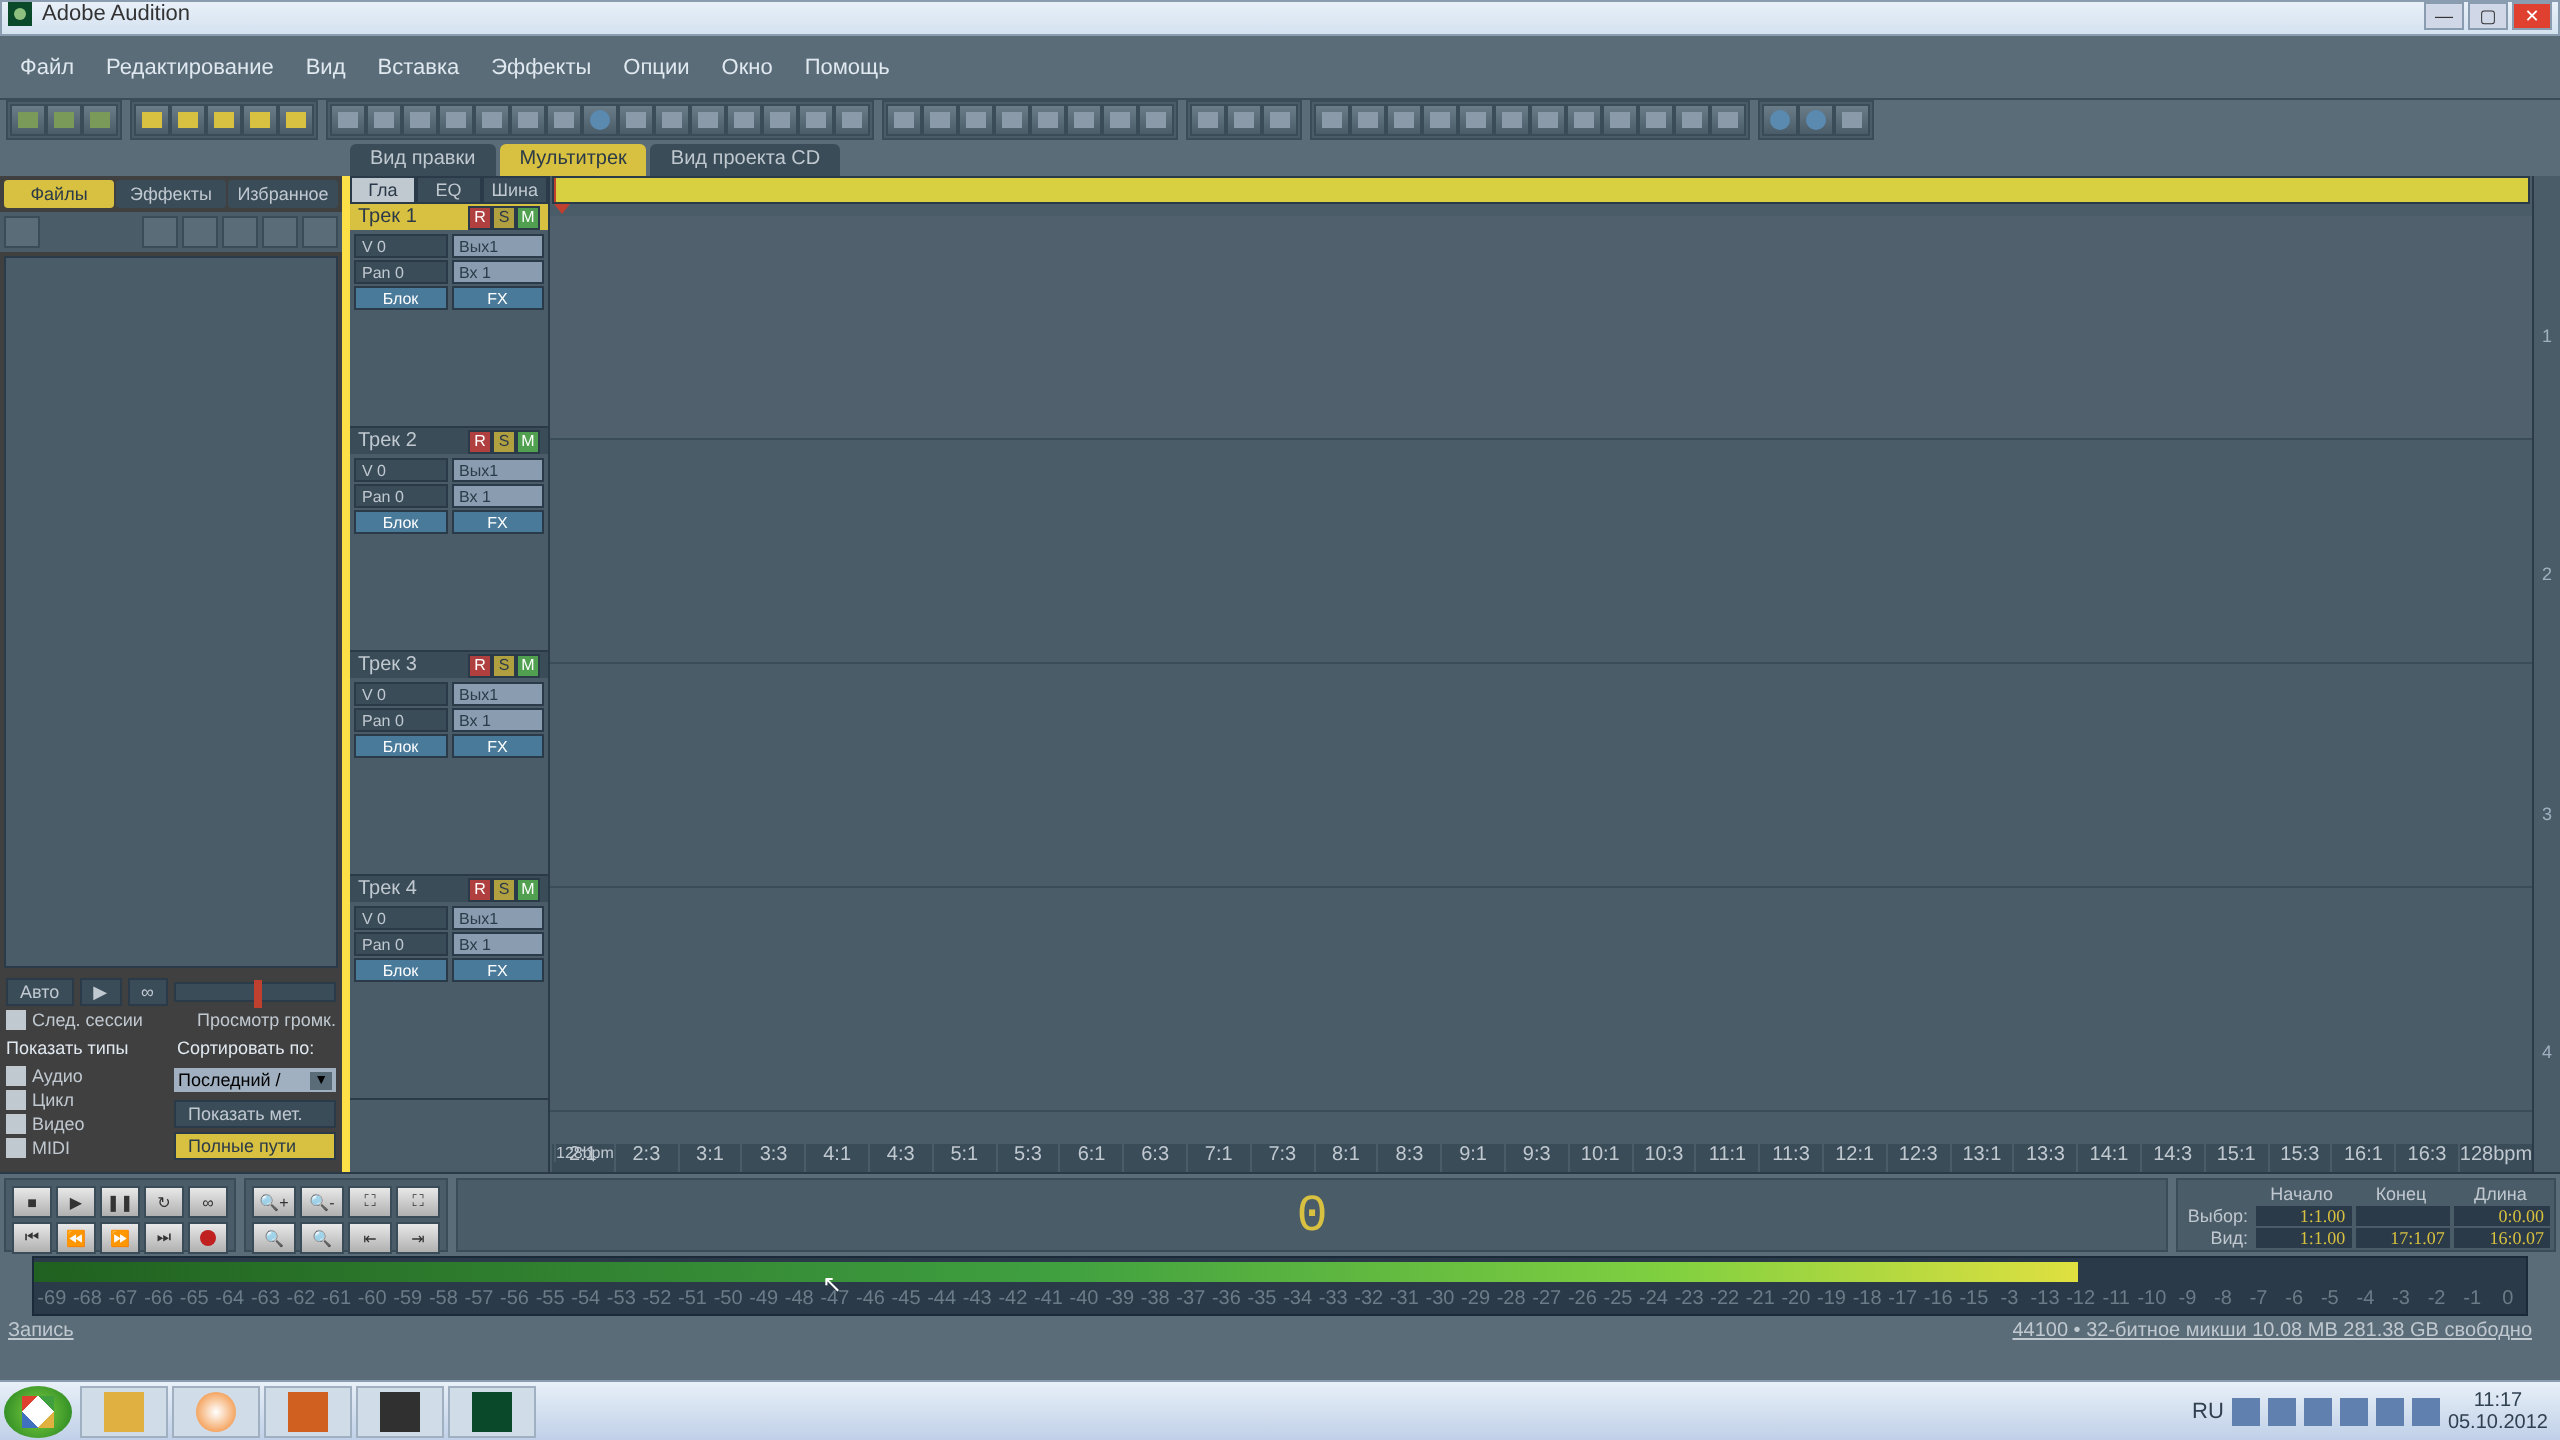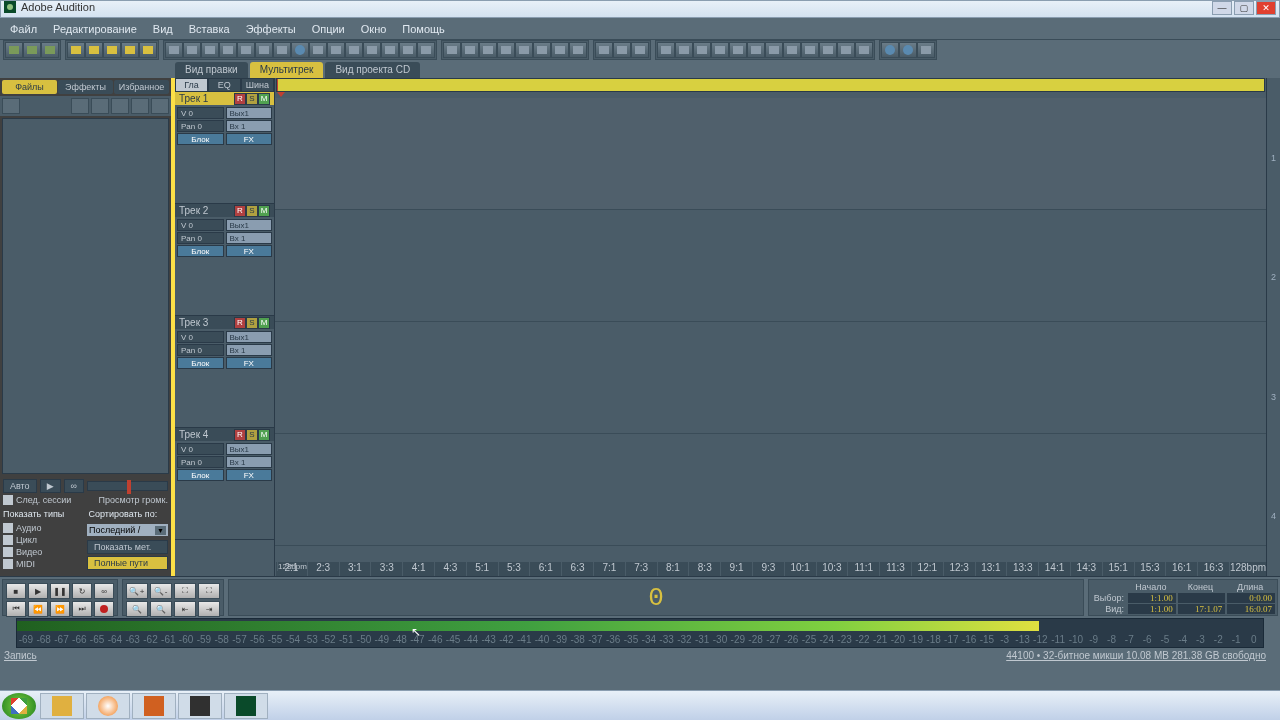--- a/index.html
+++ b/index.html
@@ -5,21 +5,21 @@
 * { margin: 0; padding: 0; box-sizing: border-box; font-family: Tahoma, Arial, sans-serif; font-size: 10px; user-select: none; }
 body { width: 1280px; height: 720px; background: #5a6c78; overflow: hidden; position: relative; }
 
 .title-bar { height: 18px; background: linear-gradient(to bottom, #e8f0f8 0%, #d4e2f0 100%); display: flex; padding: 0 3px; border: 1px solid #8a9db0; }
 .title-bar .app-icon { width: 12px; height: 12px; background: #0a4a2a; margin-right: 5px; position: relative; }
 .title-bar .app-icon::before { content: ''; position: absolute; width: 6px; height: 6px; background: #8fc080; left: 3px; top: 3px; border-radius: 50%; }
 .title-bar .title { color: #333; font-size: 11px; flex: 1; }
 .title-bar .win-btn { width: 20px; height: 14px; background: #d0d8e8; margin-left: 2px; border: 1px solid #8a9db0; display: flex; align-items: center; justify-content: center; font-size: 9px; color: #333; }
 .title-bar .win-btn.close { background: #e04030; color: white; }
 
-.menu-bar { height: 22px; background: #5a6c78; display: flex; align-items: center; padding: 0 2px; border-bottom: 1px solid #3a4c58; }
+.menu-bar { height: 32px; background: #5a6c78; display: flex; align-items: center; padding: 0 2px; border-bottom: 1px solid #3a4c58; }
 .menu-bar .menu-item { padding: 3px 8px; color: #e0e8f0; font-size: 11px; cursor: default; }
 
 .toolbar-row { height: 20px; background: #5a6c78; display: flex; align-items: center; padding: 1px 3px; gap: 1px; }
 .toolbar-group { display: flex; gap: 0; margin-right: 3px; border: 1px solid #3a4c58; padding: 1px; background: #4a5c68; }
 .tb-btn { width: 18px; height: 16px; background: linear-gradient(to bottom, #6a7c88, #4a5c68); border: 1px solid #3a4c58; display: inline-flex; align-items: center; justify-content: center; position: relative; }
 .tb-btn.yellow::before { content: ''; width: 10px; height: 8px; background: #d8c040; }
 .tb-btn.green::before { content: ''; width: 10px; height: 8px; background: #7a9a5a; }
 .tb-btn.blue::before { content: ''; width: 10px; height: 10px; background: #5a8ab0; border-radius: 50%; }
 .tb-btn.gray::before { content: ''; width: 10px; height: 8px; background: #8a9aa8; }
 
@@ -588,13 +588,26 @@
     </div>
   <div class="task-btn">
       <div class="ti ti-pp"></div>
     </div>
   <div class="task-btn">
       <div class="ti ti-dark"></div>
     </div>
   <div class="task-btn">
       <div class="ti ti-au"></div>
     </div>
+  <div class="systray">
+    <span style="color:#304050;font-size:11px">RU</span>
+    <div class="tray-icon"></div>
+    <div class="tray-icon"></div>
+    <div class="tray-icon"></div>
+    <div class="tray-icon"></div>
+    <div class="tray-icon"></div>
+    <div class="tray-icon"></div>
+    <div class="tray-time">
+      <div>11:17</div>
+      <div>05.10.2012</div>
+    </div>
+  </div>
 </div>
 
 </body></html>

